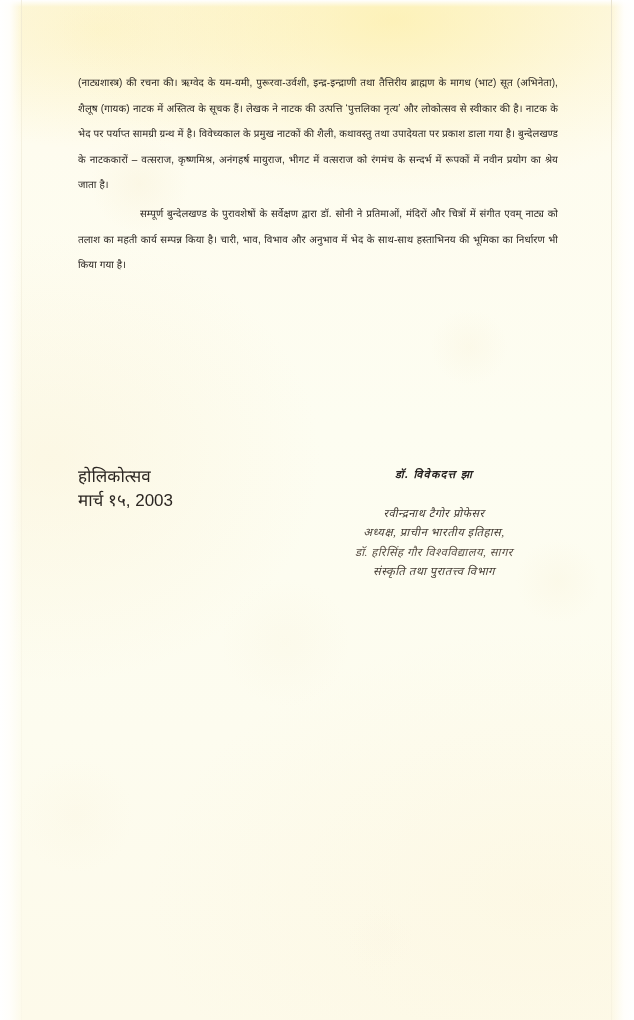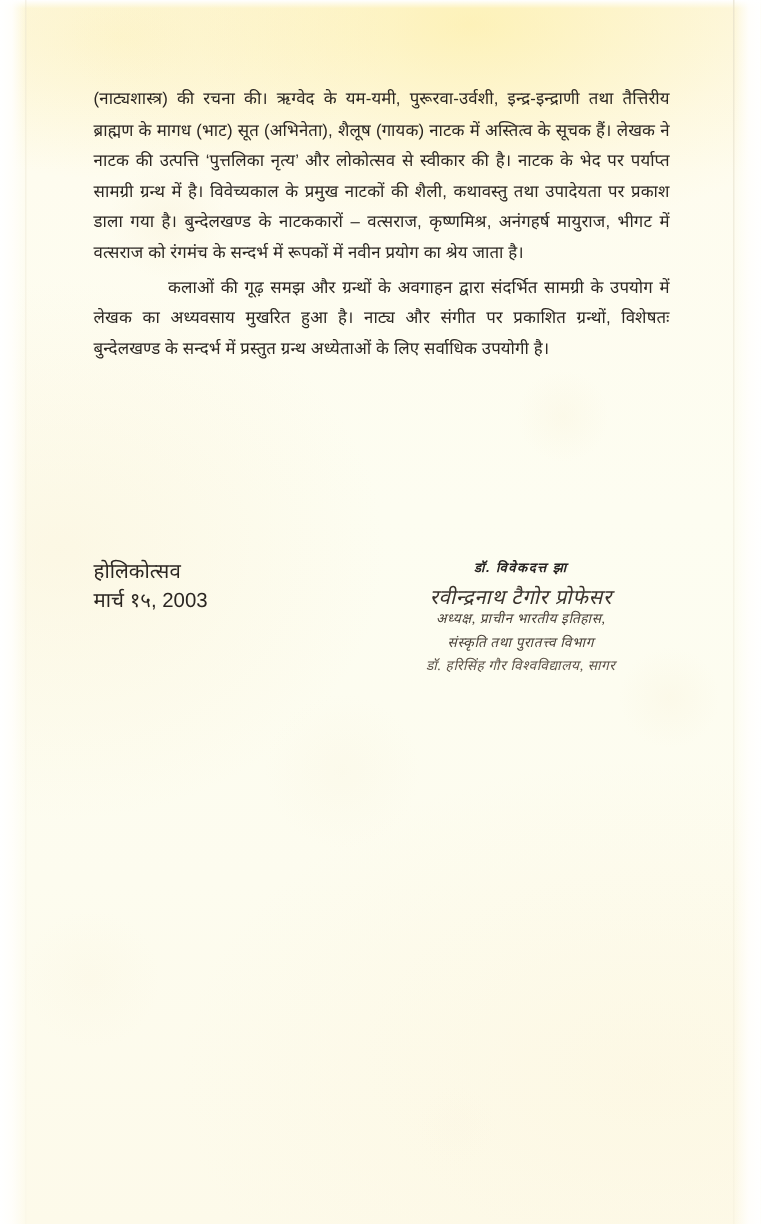--- a/index.html
+++ b/index.html
@@ -83,21 +83,21 @@
   .text-block {
     position: absolute;
     left: 78px;
     top: 70px;
     width: 480px;
   }
 
   .para {
     margin: 0 0 3px 0;
     font-family: "Liberation Sans", sans-serif;
-    font-size: 14px;
+    font-size: 10px;
     line-height: 25.6px;
     color: #2b2622;
     text-align: justify;
     text-justify: inter-word;
     letter-spacing: 0.1px;
   }
   .para.indent {
     text-indent: 62px;
   }
 
@@ -135,26 +135,26 @@
     font-weight: bold;
     font-size: 11px;
     line-height: 22px;
     color: #262220;
     letter-spacing: 1.2px;
     white-space: nowrap;
   }
   .sig-role {
     font-family: "Liberation Sans", sans-serif;
     font-style: italic;
-    font-size: 17px;
+    font-size: 11px;
     line-height: 19.4px;
     color: #3a332d;
     letter-spacing: 0.5px;
     white-space: nowrap;
-    margin-top: 3px;
+    margin-top: 19px;
   }
   .sig-affil {
     font-family: Liberation Serif, serif;
     font-style: italic;
     font-size: 11.4px;
     line-height: 19.4px;
     color: #463e36;
     letter-spacing: 0.5px;
     white-space: nowrap;
   }
@@ -169,33 +169,33 @@
 
   <div class="paper-grain"></div>
   <div class="edge-vignette-left"></div>
   <div class="edge-vignette-right"></div>
   <div class="edge-vignette-top"></div>
   <div class="scan-seam-left"></div>
   <div class="scan-seam-right"></div>
 
   <div class="text-block">
     <p class="para">(नाट्यशास्त्र) की रचना की। ऋग्वेद के यम-यमी, पुरूरवा-उर्वशी, इन्द्र-इन्द्राणी तथा तैत्तिरीय ब्राह्मण के मागध (भाट) सूत (अभिनेता), शैलूष (गायक) नाटक में अस्तित्व के सूचक हैं। लेखक ने नाटक की उत्पत्ति ‘पुत्तलिका नृत्य’ और लोकोत्सव से स्वीकार की है। नाटक के भेद पर पर्याप्त सामग्री ग्रन्थ में है। विवेच्यकाल के प्रमुख नाटकों की शैली, कथावस्तु तथा उपादेयता पर प्रकाश डाला गया है। बुन्देलखण्ड के नाटककारों – वत्सराज, कृष्णमिश्र, अनंगहर्ष मायुराज, भीगट में वत्सराज को रंगमंच के सन्दर्भ में रूपकों में नवीन प्रयोग का श्रेय जाता है।</p>
-    <p class="para indent">कलाओं की गूढ़ समझ और ग्रन्थों के अवगाहन द्वारा संदर्भित सामग्री के उपयोग में लेखक का अध्यवसाय मुखरित हुआ है। नाट्य और संगीत पर प्रकाशित ग्रन्थों, विशेषतः बुन्देलखण्ड के सन्दर्भ में प्रस्तुत ग्रन्थ अध्येताओं के लिए सर्वाधिक उपयोगी है।</p>
+    <p class="para indent">सम्पूर्ण बुन्देलखण्ड के पुरावशेषों के सर्वेक्षण द्वारा डॉ. सोनी ने प्रतिमाओं, मंदिरों और चित्रों में संगीत एवम् नाट्य को तलाश का महती कार्य सम्पन्न किया है। चारी, भाव, विभाव और अनुभाव में भेद के साथ-साथ हस्ताभिनय की भूमिका का निर्धारण भी किया गया है।</p>
   </div>
 
   <div class="closing">
 
     <div class="closing-left">
       <span class="line">होलिकोत्सव</span>
       <span class="line">मार्च १५, 2003</span>
     </div>
 
     <div class="closing-right">
       <div class="sig-name">डॉ. विवेकदत्त झा</div>
       <div class="sig-role">रवीन्द्रनाथ टैगोर प्रोफेसर</div>
       <div class="sig-affil">अध्यक्ष, प्राचीन भारतीय इतिहास,</div>
+      <div class="sig-affil faint">डॉ. हरिसिंह गौर विश्वविद्यालय, सागर</div>
       <div class="sig-affil">संस्कृति तथा पुरातत्त्व विभाग</div>
-      <div class="sig-affil faint">डॉ. हरिसिंह गौर विश्वविद्यालय, सागर</div>
     </div>
 
   </div>
 
 </div>
 
 </body></html>

